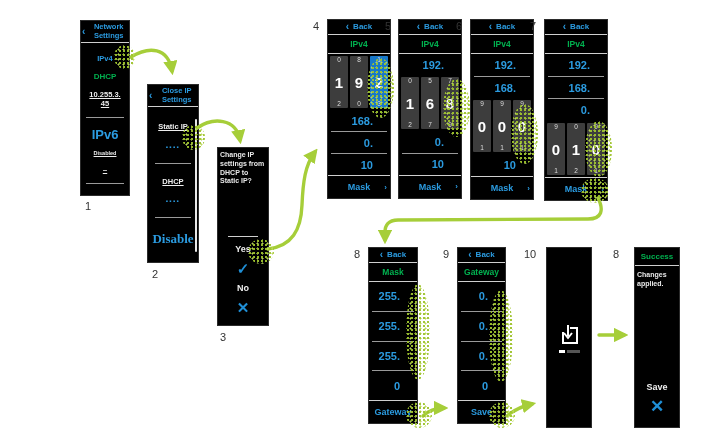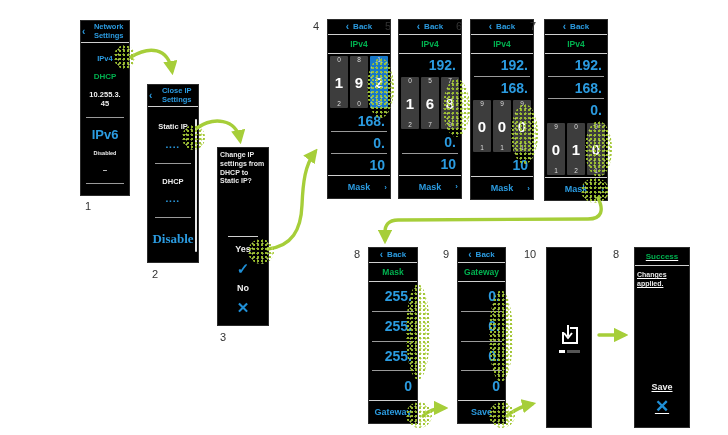--- a/index.html
+++ b/index.html
@@ -8,37 +8,37 @@
   .screen{position:absolute;background:#000;color:#fff;display:flex;flex-direction:column;
           box-sizing:border-box;border:1px solid #2b2b2b;overflow:hidden;}
   .step-label{position:absolute;color:#333;font-size:11px;font-family:"Liberation Sans",sans-serif;}
   
   .hdr{display:flex;align-items:center;justify-content:center;gap:3px;color:#2b9be0;font-weight:700;
        border-bottom:1px solid #cfcfcf;padding:2px 1px;}
   .hdr .bk{font-size:10px;line-height:1;margin-right:1px;}
   .hdr .t{font-size:7.5px;text-align:center;line-height:1.15;}
   .title-row{color:#00b14f;font-weight:700;font-size:8.5px;text-align:center;
              border-bottom:1px solid #cfcfcf;padding:4px 0;}
-  .vrow{flex:1;display:flex;align-items:center;justify-content:flex-end;padding-right:5px;
-        color:#2b9be0;font-weight:700;font-size:14px;}
+  .vrow{flex:1;display:flex;align-items:center;justify-content:flex-end;padding-right:17px;
+        color:#2b9be0;font-weight:700;font-size:11px;}
   .sep{height:1px;background:#9a9a9a;margin:0 3px;}
   .footer-nav{border-top:1px solid #cfcfcf;display:flex;align-items:center;justify-content:center;
               color:#2b9be0;font-weight:700;font-size:9px;padding:6px 0;position:relative;}
   .footer-nav .chev{position:absolute;right:3px;font-size:8px;}
   
   .picker{height:56px;display:flex;gap:2px;padding:2px 2px;box-sizing:border-box;}
   .pcol{flex:1;background:#3d3d3d;border-radius:1px;display:flex;flex-direction:column;
         align-items:center;justify-content:space-between;padding:1px 0;}
   .pcol.active{background:#1878c8;}
   .pcol .sm{font-size:6.5px;color:#dedede;line-height:1;}
   .pcol .lg{font-size:15px;font-weight:700;color:#fff;line-height:1;}
   
   .c-blue{color:#2b9be0;font-weight:700;}
   .c-green{color:#00b14f;font-weight:700;}
-  .c-white{color:#eee;font-weight:700;}
+  .c-white{color:#eee;font-weight:700;text-decoration:underline;}
   
   .scrollbar{position:absolute;right:1px;top:34px;bottom:10px;width:2px;background:#e8e8e8;border-radius:2px;}
   
   .question{color:#e8e8e8;font-weight:700;font-size:7px;line-height:1.25;padding:3px 2px;text-align:left;}
   .mini-sep{height:1px;background:#cfcfcf;margin:0 10px;}
   .opt{color:#eee;font-weight:700;font-size:9px;text-align:center;}
   .glyph-blue{color:#1f8fd6;font-weight:700;text-align:center;font-size:15px;line-height:1;}
   
   .scrib{position:absolute;border-radius:50%;opacity:.95;
     background-image:radial-gradient(#9fc42e .8px, rgba(159,196,46,0) 1.2px),
@@ -293,21 +293,21 @@
         <path d="M7 10 L11 15 L15 10" fill="none" stroke="#fff" stroke-width="2"></path>
       </svg>
       <div class="pbar">
         <div class="done"></div>
         <div class="todo"></div>
       </div>
     </div>
   </div>
   <div class="step-label" style="left:524px;top:248px;">10</div>
 
-  <div class="screen" style="left:634px;top:247px;width:56px;height:181px;text-decoration:underline;">
+  <div class="screen" style="left:634px;top:247px;width:46px;height:181px;">
     <div class="title-row" style="font-size:8px;">Success</div>
     <div class="msg">Changes applied.</div>
     <div style="flex:1;display:flex;flex-direction:column;justify-content:flex-end;gap:6px;padding-bottom:12px;">
       <div class="opt">Save</div>
       <div class="glyph-blue" style="font-size:17px;">✕</div>
     </div>
   </div>
   <div class="step-label" style="left:613px;top:248px;">8</div>
 
   <svg class="arrows" width="728" height="435" viewBox="0 0 728 435">

